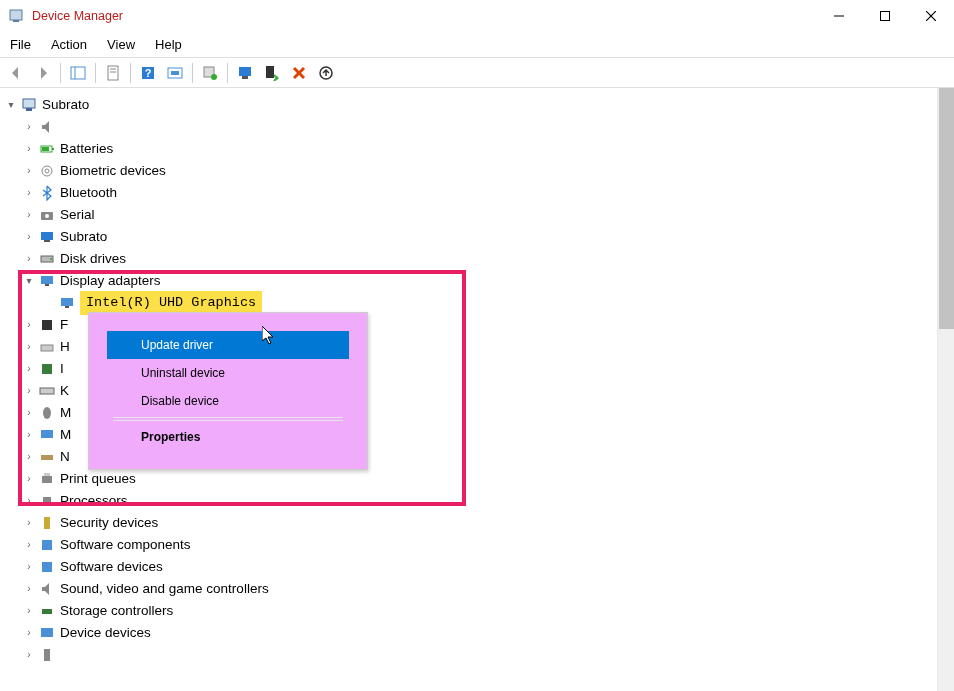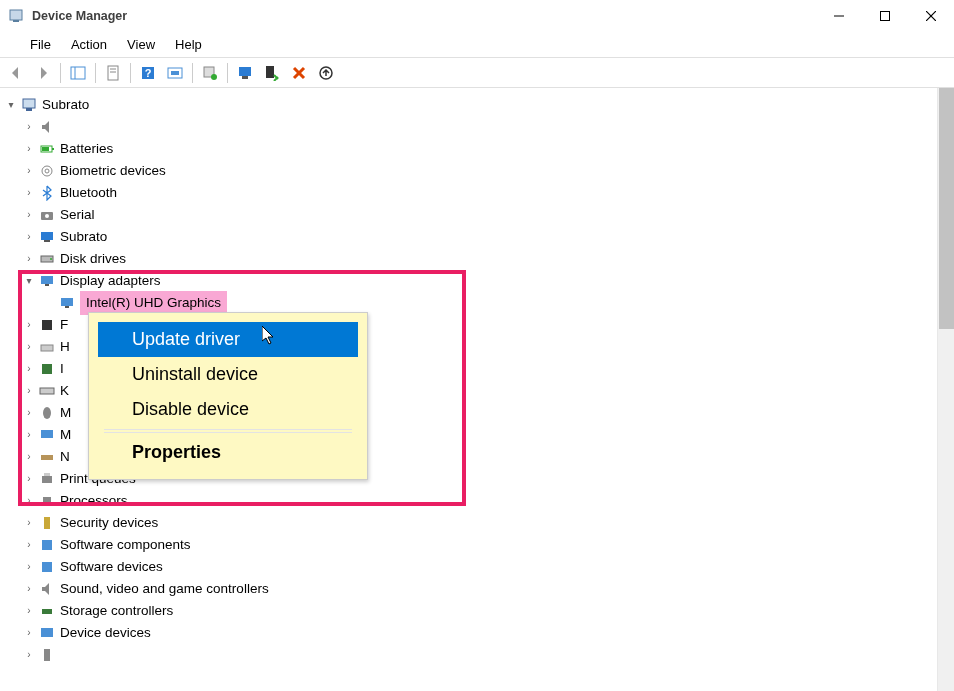--- a/index.html
+++ b/index.html
@@ -1,37 +1,37 @@
 <!DOCTYPE html>
 <html><head>
 <meta charset="utf-8">
 <style>
 * { margin: 0; padding: 0; box-sizing: border-box; font-family: "Segoe UI", Tahoma, sans-serif; }
 body { width: 954px; height: 691px; background: #fff; overflow: hidden; position: relative; }
 .titlebar { height: 32px; display: flex; align-items: center; padding: 0 0 0 8px; }
 .titlebar .app-icon { width: 16px; height: 16px; margin-right: 8px; }
-.titlebar .title { font-size: 12.5px; flex: 1; color: #404040; font-weight: bold; }
+.titlebar .title { font-size: 12.5px; flex: 1; color: #b91c1c; }
 .win-controls { display: flex; height: 100%; }
 .win-btn { width: 46px; height: 32px; display: flex; align-items: center; justify-content: center; font-size: 11px; color: #000; }
 .win-btn svg { width: 10px; height: 10px; }
-.menubar { height: 26px; display: flex; align-items: center; padding: 0 20px; font-size: 13px; border-bottom: 1px solid #e0e0e0; }
+.menubar { height: 26px; display: flex; align-items: center; padding: 0 0; font-size: 13px; border-bottom: 1px solid #e0e0e0; }
 .menubar .menu { padding: 3px 10px; }
 .toolbar { height: 30px; display: flex; align-items: center; padding: 2px 4px; gap: 3px; border-bottom: 1px solid #e0e0e0; }
 .toolbar .tb-btn { width: 24px; height: 24px; display: flex; align-items: center; justify-content: center; }
 .toolbar .sep { width: 1px; height: 20px; background: #ccc; margin: 0 2px; }
 .tree-wrap { position: relative; height: calc(691px - 32px - 26px - 30px); overflow: hidden; }
 .scrollbar-track-v { position: absolute; right: 0; top: 0; width: 17px; height: 100%; background: #f0f0f0; border-left: 1px solid #e8e8e8; }
 .scrollbar-thumb-v { position: absolute; left: 1px; width: 15px; top: 0; height: 40%; background: #c2c2c2; }
 .tree { padding: 6px 0 6px 2px; font-size: 13.5px; line-height: 22px; }
 .node { display: flex; align-items: center; height: 22px; white-space: nowrap; }
 .expander { width: 14px; height: 14px; margin-right: 2px; display: inline-flex; align-items: center; justify-content: center; color: #666; font-size: 10px; }
 .icon-slot { width: 18px; height: 18px; margin-right: 4px; display: inline-flex; align-items: center; justify-content: center; }
 .highlight-box { position: absolute; border: 4px solid #e91e63; pointer-events: none; left: 18px; top: 182px; width: 448px; height: 236px; }
-.selected-item { background: #f9a8d4; }
-.context-menu { position: absolute; left: 88px; top: 224px; width: 280px; background: #fef9c3; border: 1px solid #ccc; box-shadow: 1px 2px 4px rgba(0,0,0,.2); font-size: 18px; padding: 9px; }
+.selected-item { background: #fde047; font-family: Liberation Mono, monospace; }
+.context-menu { position: absolute; left: 88px; top: 224px; width: 280px; background: #f0abfc; border: 1px solid #ccc; box-shadow: 1px 2px 4px rgba(0,0,0,.2); font-size: 12px; padding: 18px; }
 .ctx-item { padding: 7px 10px 7px 34px; }
 .ctx-item.highlighted { background: #0078d4; color: #fff; }
 .ctx-sep { height: 1px; background: #e3e3e3; margin: 2px 6px; }
 .ctx-item.bold { font-weight: 700; }
 .cursor { position: absolute; left: 262px; top: 238px; pointer-events: none; }
 .indent-0 { padding-left: 2px; }
 .indent-1 { padding-left: 20px; }
 .indent-2 { padding-left: 56px; }
 </style>
 </head>

